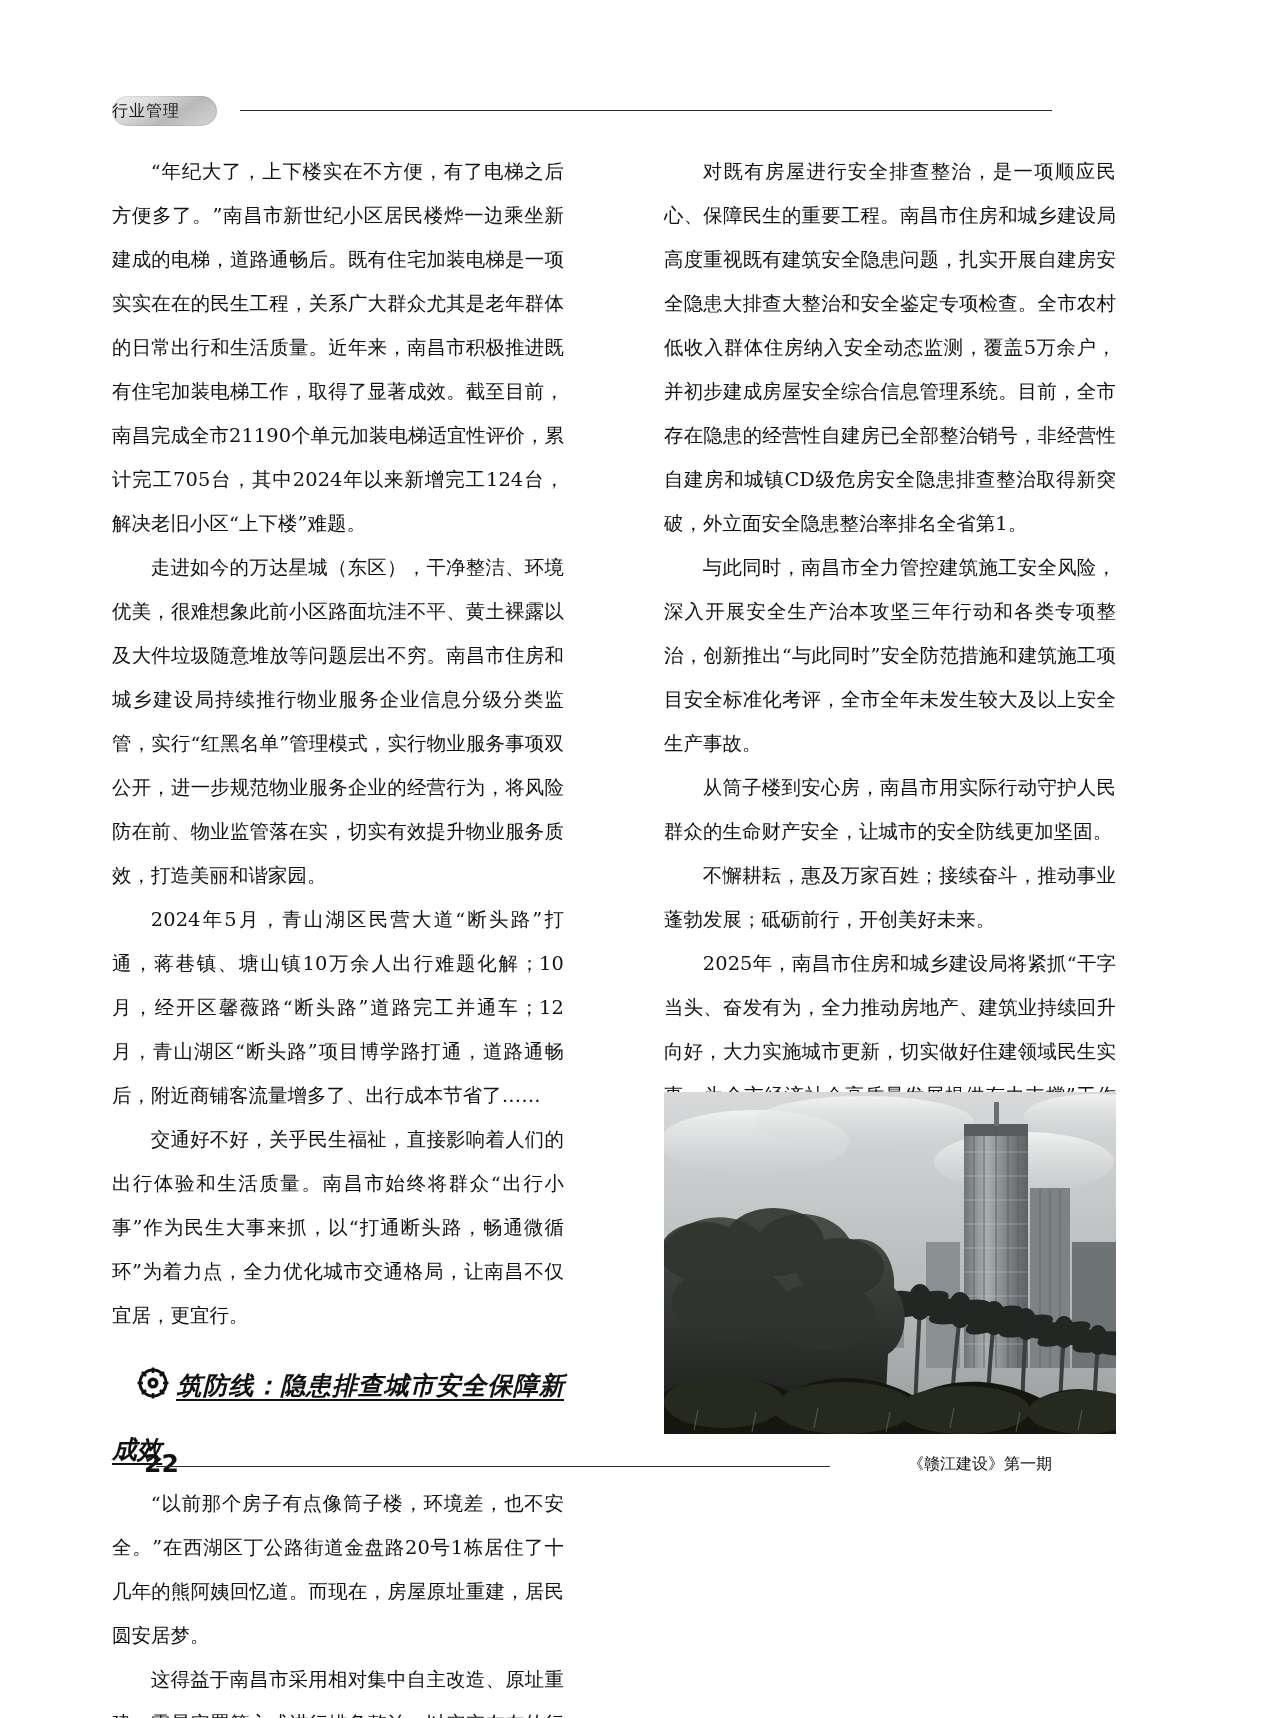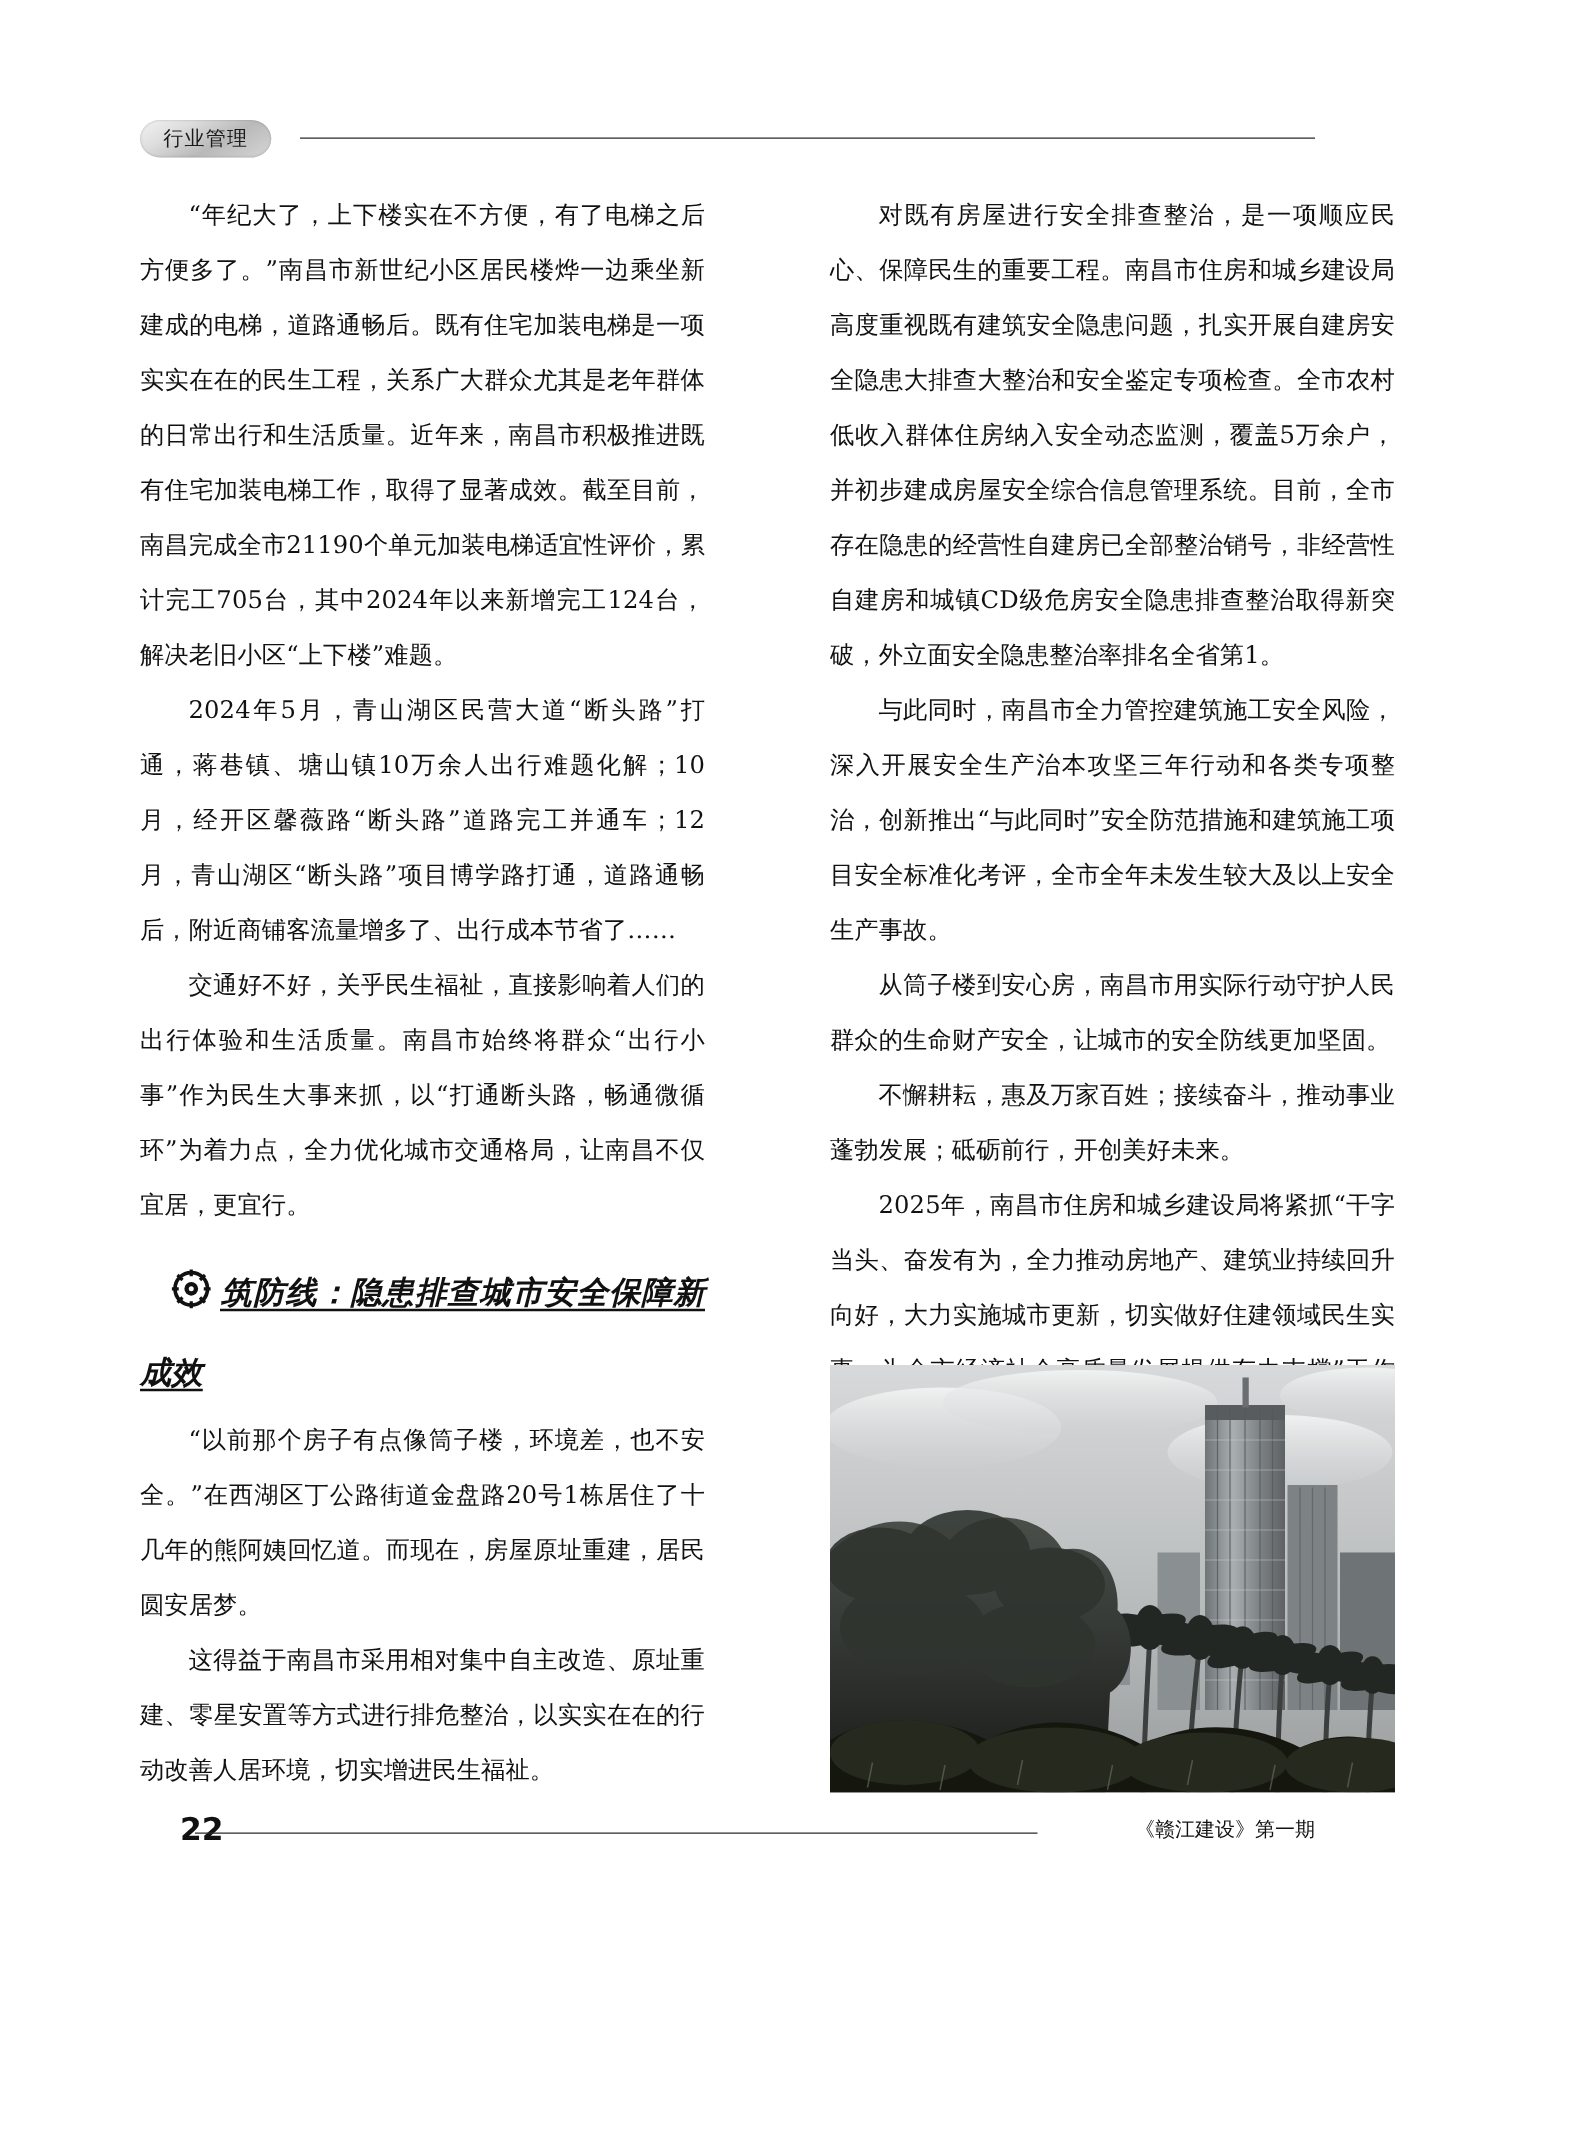--- a/index.html
+++ b/index.html
@@ -36,21 +36,20 @@
     top: 0;
     width: 105px;
     height: 30px;
     border-radius: 16px / 15px;
     background: linear-gradient(150deg,#f2f2f2 0%, #dedede 28%, #b9b9b9 60%, #d6d6d6 100%);
     box-shadow: inset 0 0 2px rgba(0,0,0,0.25);
     color: #1a1a1a;
     font-size: 16px;
     letter-spacing: 1px;
     line-height: 30px;
-    text-align: center;
     font-family: "DejaVu Sans", "Liberation Sans", sans-serif;
   }
   .header-rule {
     position: absolute;
     left: 128px;
     top: 14px;
     right: 0;
     height: 1px;
     background: #2b2b2b;
   }
@@ -152,20 +151,21 @@
 
 <div class="page">
 
   <div class="header">
     <div class="header-tag">行业管理</div>
     <div class="header-rule"></div>
   </div>
 
   <div class="col col-left">
     <p>“年纪大了，上下楼实在不方便，有了电梯之后方便多了。”南昌市新世纪小区居民楼烨一边乘坐新建成的电梯，道路通畅后。既有住宅加装电梯是一项实实在在的民生工程，关系广大群众尤其是老年群体的日常出行和生活质量。近年来，南昌市积极推进既有住宅加装电梯工作，取得了显著成效。截至目前，南昌完成全市21190个单元加装电梯适宜性评价，累计完工705台，其中2024年以来新增完工124台，解决老旧小区“上下楼”难题。</p>
+    <p>走进如今的万达星城（东区），干净整洁、环境优美，很难想象此前小区路面坑洼不平、黄土裸露以及大件垃圾随意堆放等问题层出不穷。南昌市住房和城乡建设局持续推行物业服务企业信息分级分类监管，实行“红黑名单”管理模式，实行物业服务事项双公开，进一步规范物业服务企业的经营行为，将风险防在前、物业监管落在实，切实有效提升物业服务质效，打造美丽和谐家园。</p>
     <p>2024年5月，青山湖区民营大道“断头路”打通，蒋巷镇、塘山镇10万余人出行难题化解；10月，经开区馨薇路“断头路”道路完工并通车；12月，青山湖区“断头路”项目博学路打通，道路通畅后，附近商铺客流量增多了、出行成本节省了……</p>
     <p>交通好不好，关乎民生福祉，直接影响着人们的出行体验和生活质量。南昌市始终将群众“出行小事”作为民生大事来抓，以“打通断头路，畅通微循环”为着力点，全力优化城市交通格局，让南昌不仅宜居，更宜行。</p>
 
     <div class="section-head">
       <span class="bullet">
         <svg viewBox="0 0 34 34" width="34" height="34" aria-hidden="true">
           <g fill="#111">
             <circle cx="17" cy="17" r="13" fill="none" stroke="#111" stroke-width="3"></circle>
             <circle cx="17" cy="17" r="5.5" fill="#111"></circle>
             <circle cx="17" cy="17" r="2" fill="#fff"></circle>

